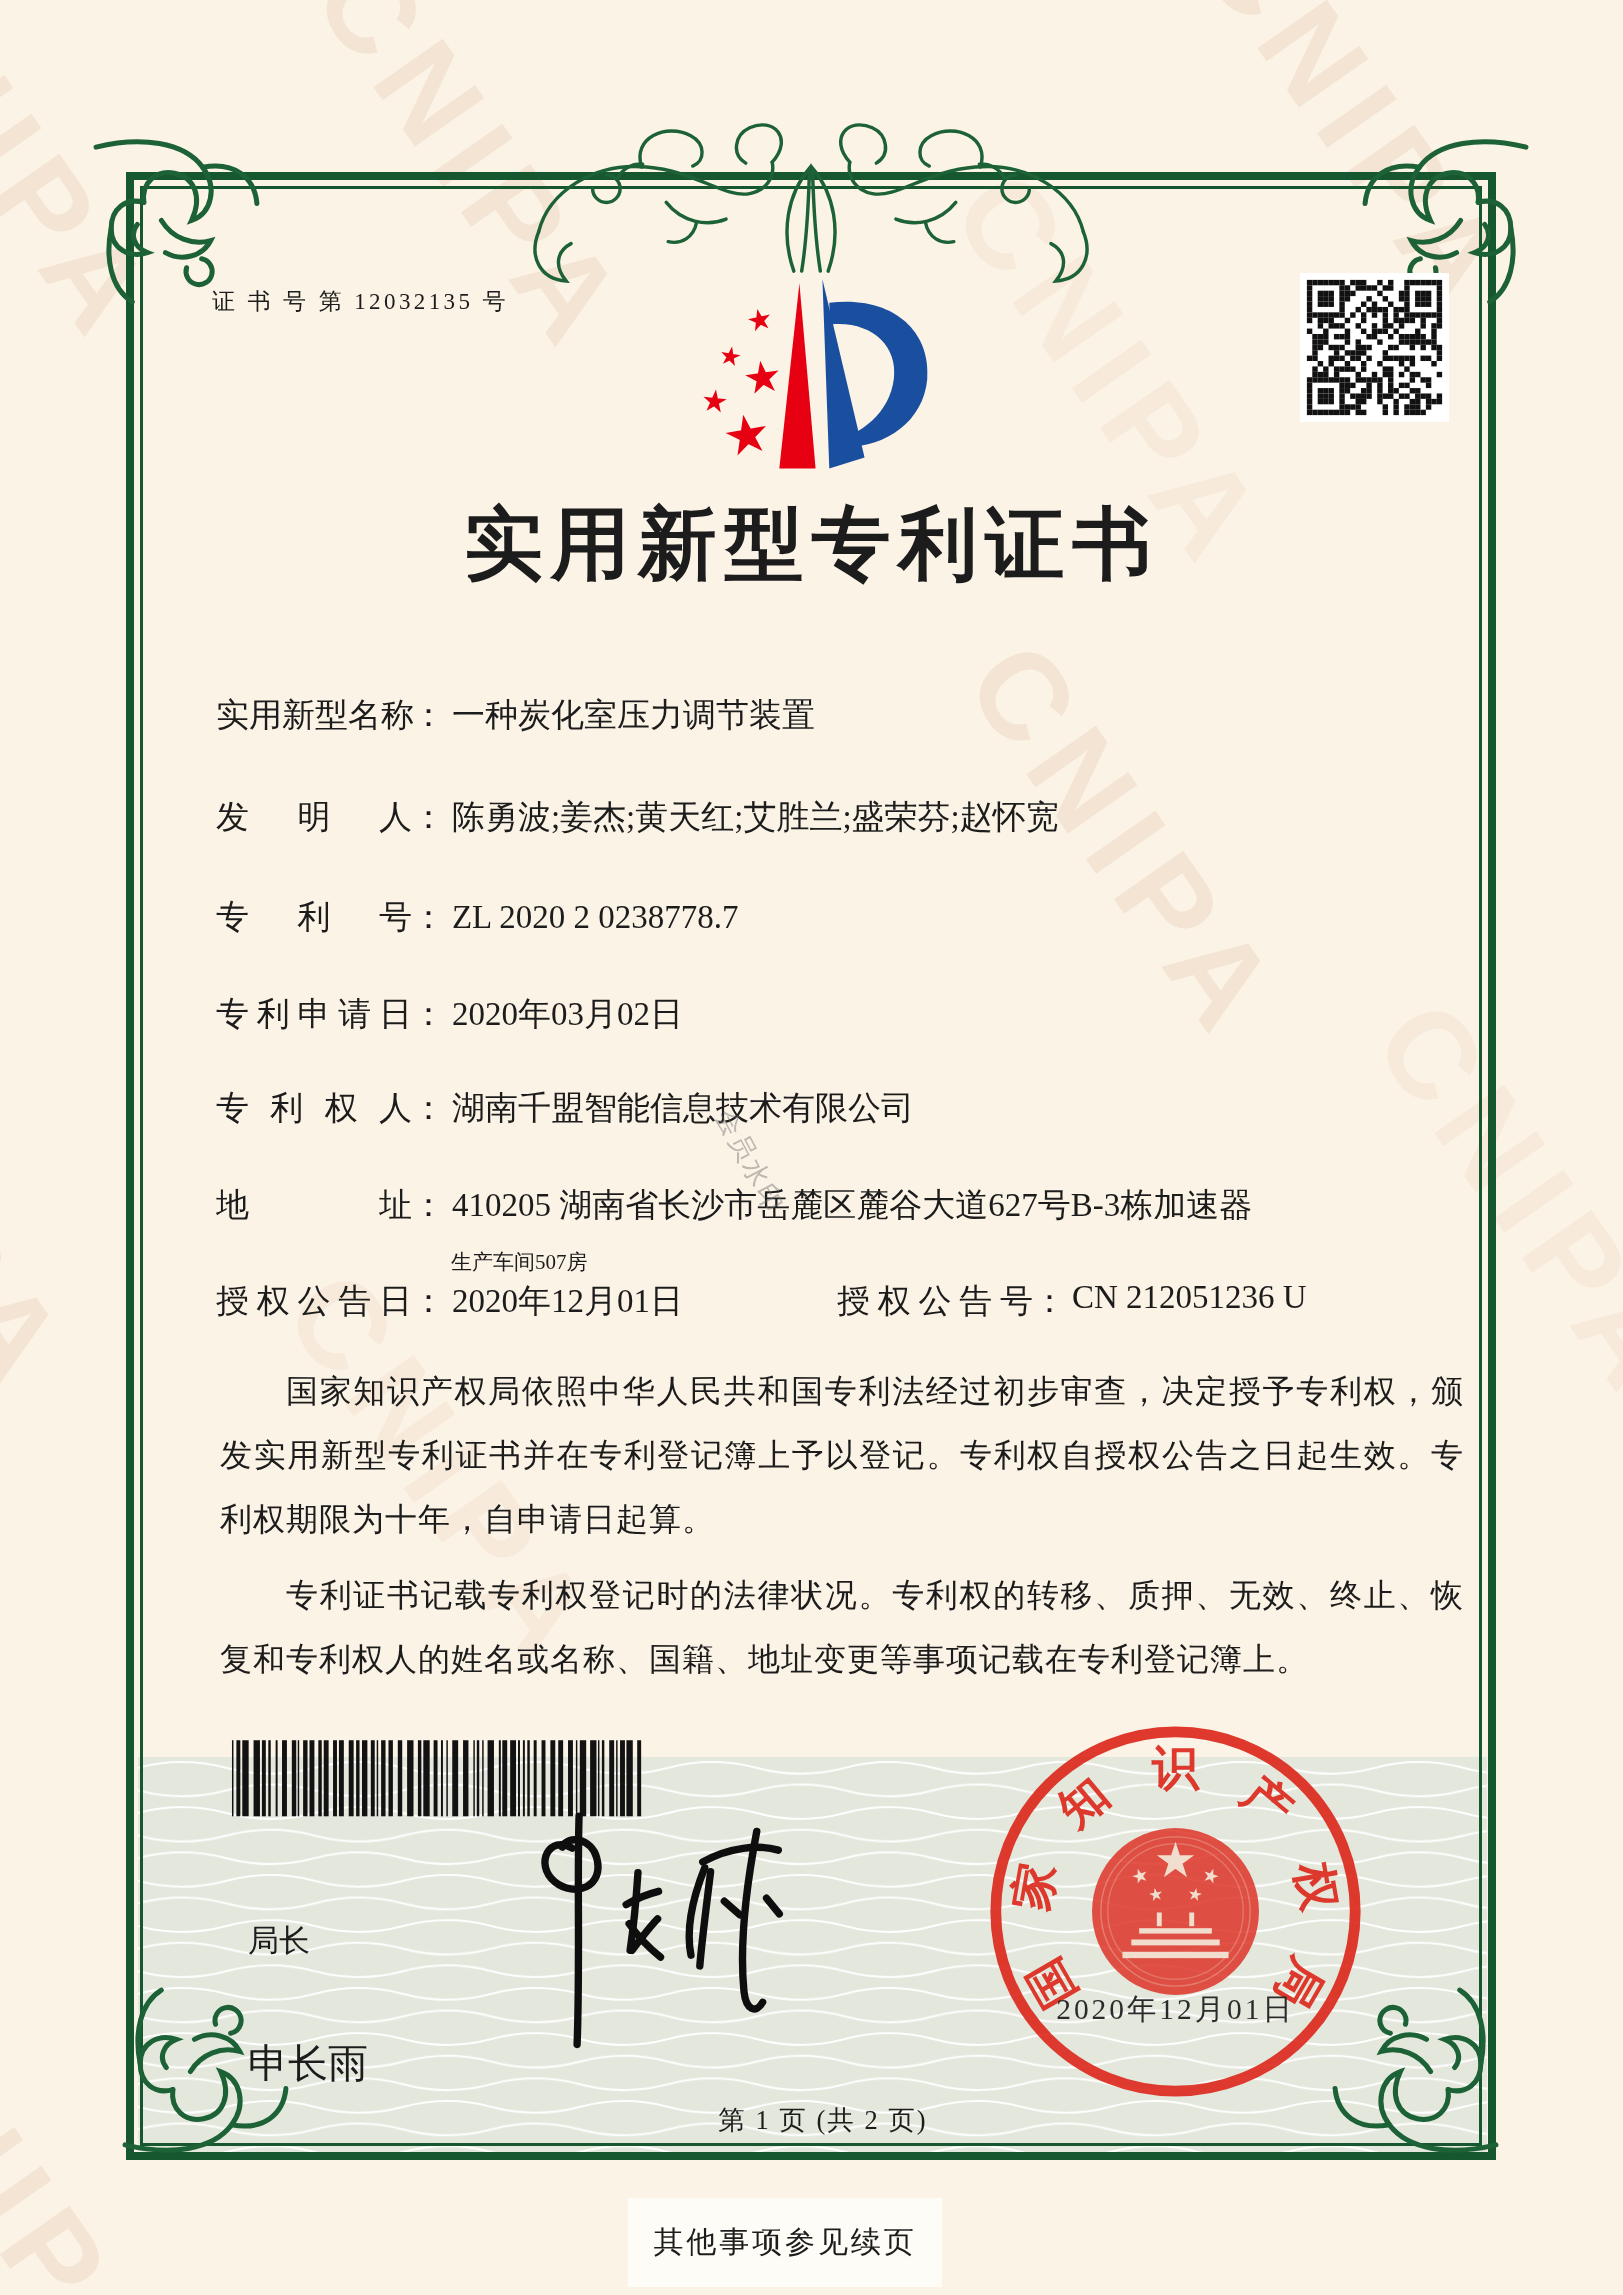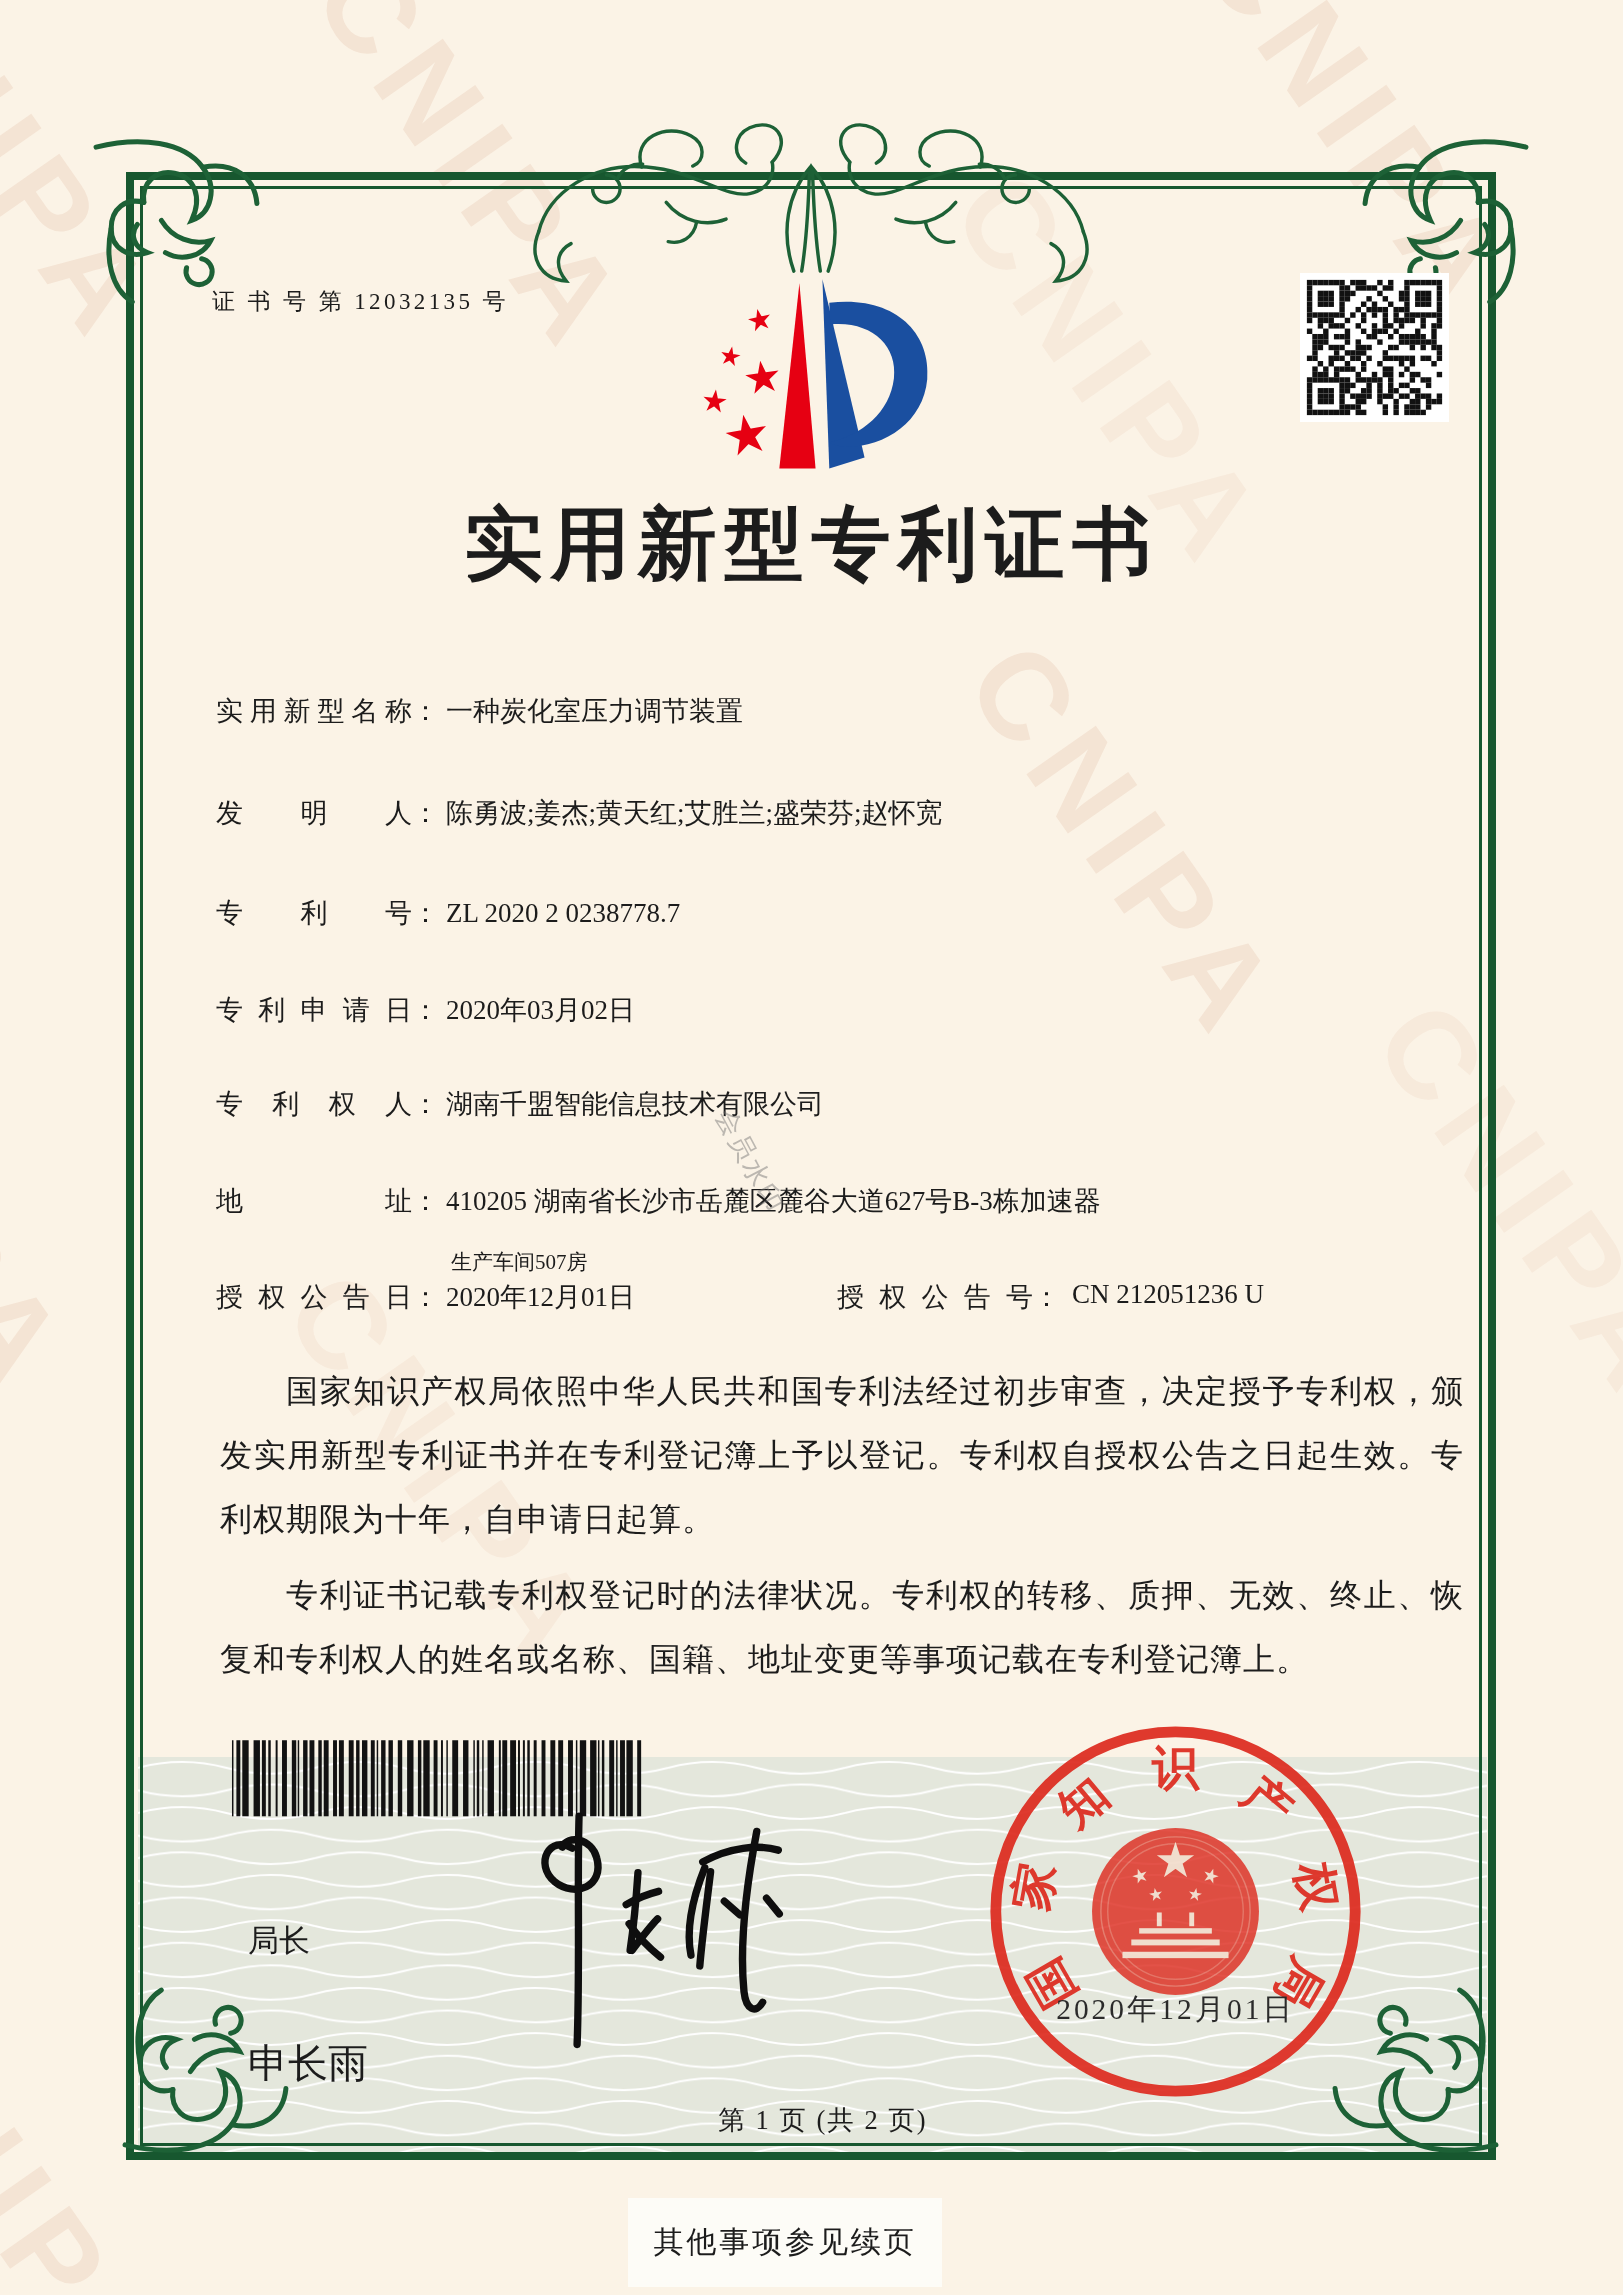--- a/index.html
+++ b/index.html
@@ -22,21 +22,21 @@
   
   .orn{position:absolute;z-index:3;}
   
   .certno{position:absolute;left:212px;top:286px;font-size:23px;letter-spacing:3.4px;z-index:4;}
   .logo{position:absolute;left:699px;top:272px;width:240px;height:214px;z-index:4;}
   .qr{position:absolute;left:1300px;top:273px;width:149px;height:149px;background:#ffffff;
       padding:0;z-index:4;}
   .title{position:absolute;left:0;top:492px;width:1623px;text-align:center;font-size:79px;
          font-weight:bold;letter-spacing:7.9px;z-index:4;}
   
-  .row{position:absolute;left:216px;width:1266px;font-size:27px;z-index:4;white-space:nowrap;}
+  .row{position:absolute;left:216px;width:1266px;font-size:33px;z-index:4;white-space:nowrap;}
   .lbl{display:inline-block;width:196px;text-align:justify;text-align-last:justify;}
   .colon{display:inline-block;}
   .val{margin-left:6.9px;}
   .addr2{position:absolute;left:451px;width:982px;font-size:21px;z-index:4;margin-top:16px;}
   .lbl2{position:absolute;left:621px;display:inline-block;width:196px;text-align:justify;text-align-last:justify;}
   .val2{position:absolute;left:856px;}
   
   .paras{position:absolute;left:214px;top:1353px;width:1256px;z-index:4;font-size:32px;
          line-height:64px;text-align:justify;letter-spacing:1px;}
   .paras p{margin:6px;text-indent:66px;}

